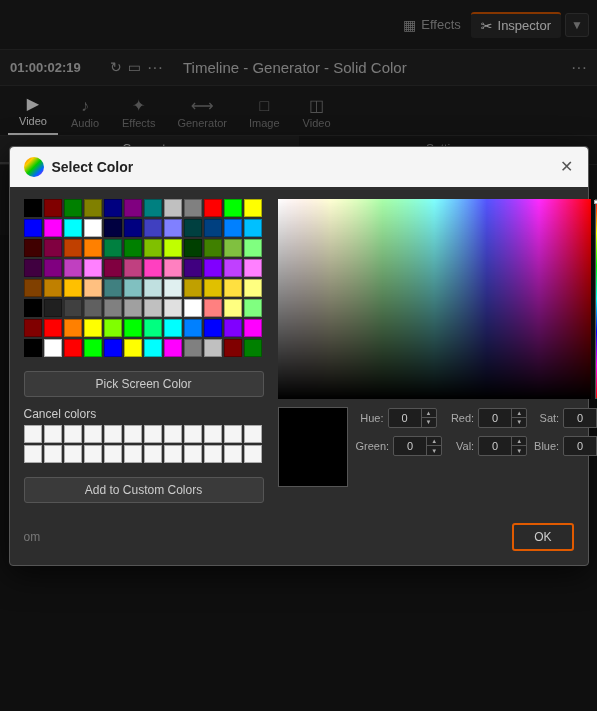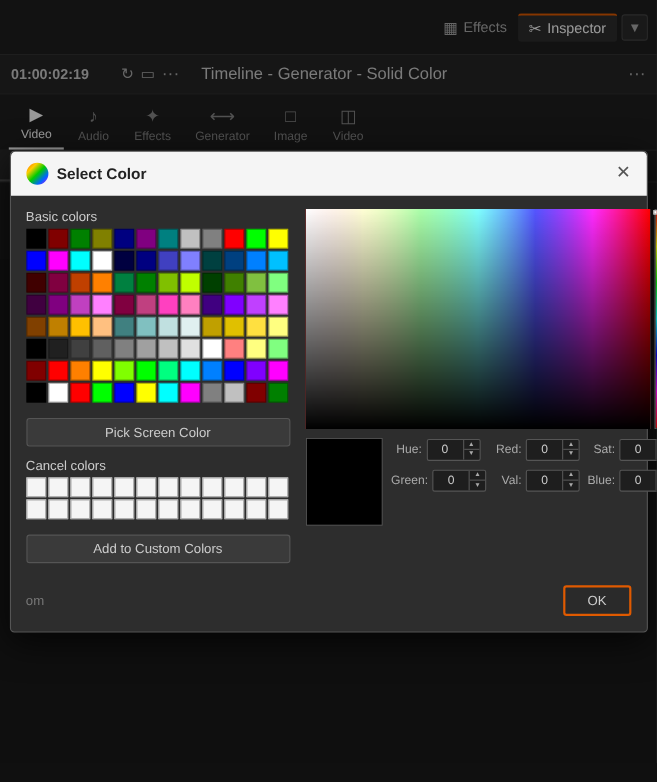--- a/index.html
+++ b/index.html
@@ -580,21 +580,20 @@
         <div class="dialog-icon"></div>
         <span class="dialog-title">Select Color</span>
       </div>
       <button class="dialog-close">✕</button>
     </div>
 
     <div class="dialog-body">
 
       <div class="color-left">
         <div>
-          <div class="section-label">Basic colors</div>
           <div class="color-grid" id="basic-grid">
               <div class="color-cell" style="background: rgb(0, 0, 0);"></div>
               <div class="color-cell" style="background: rgb(128, 0, 0);"></div>
               <div class="color-cell" style="background: rgb(0, 128, 0);"></div>
               <div class="color-cell" style="background: rgb(128, 128, 0);"></div>
               <div class="color-cell" style="background: rgb(0, 0, 128);"></div>
               <div class="color-cell" style="background: rgb(128, 0, 128);"></div>
               <div class="color-cell" style="background: rgb(0, 128, 128);"></div>
               <div class="color-cell" style="background: rgb(192, 192, 192);"></div>
               <div class="color-cell" style="background: rgb(128, 128, 128);"></div>

